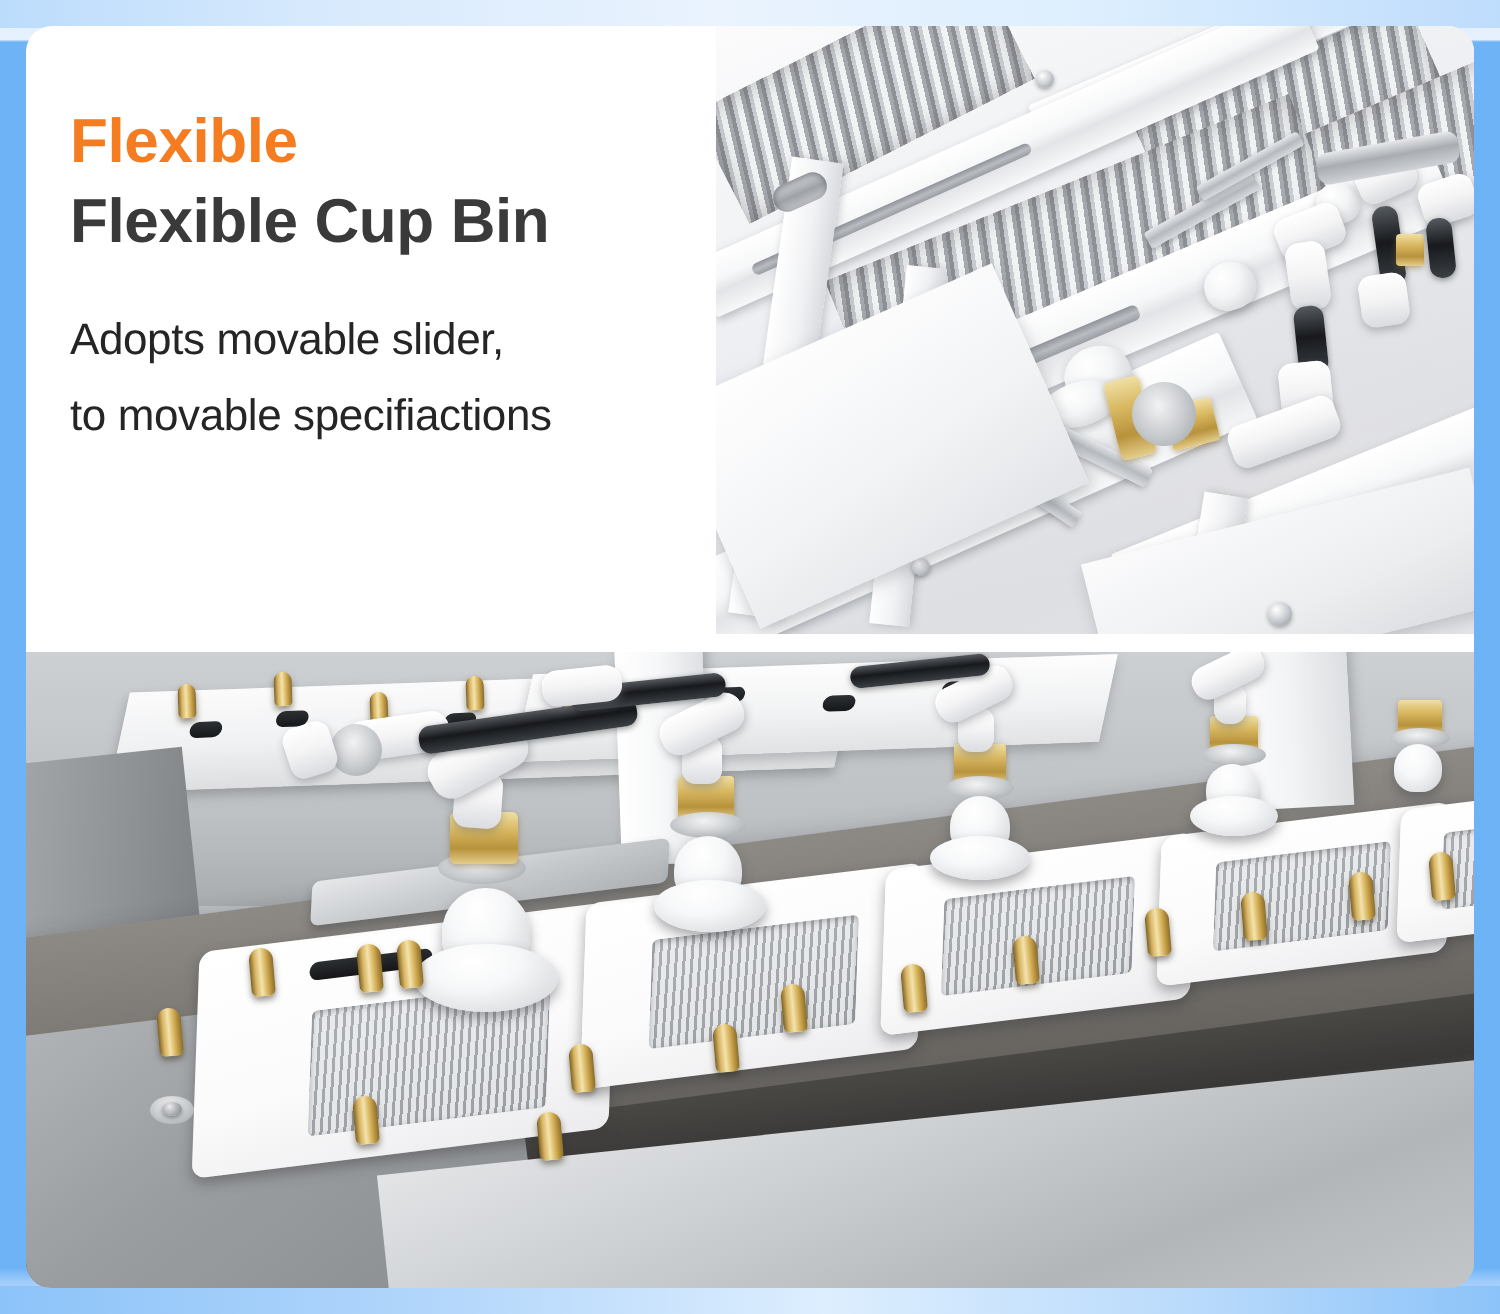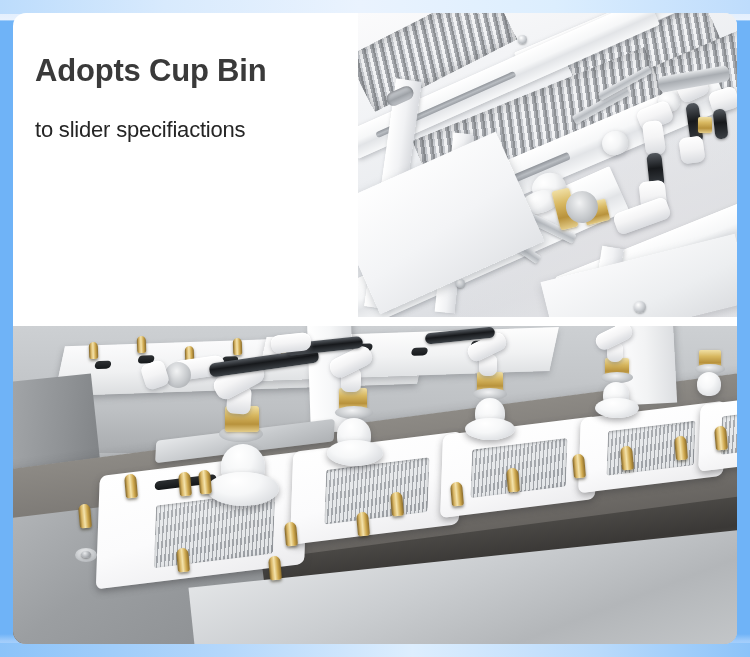--- a/index.html
+++ b/index.html
@@ -466,20 +466,22 @@
       <div class="pin" style="left:560px; top:128px; transform:rotate(-5deg);"></div>
       <div class="pin" style="left:608px; top:120px; transform:rotate(-5deg);"></div>
       <div class="pin" style="left:662px; top:110px; transform:rotate(-5deg);"></div>
       <div class="pin" style="left:702px; top:100px; transform:rotate(-5deg);"></div>
 
       <div class="ring-steel" style="left:62px; top:222px; width:22px; height:14px;"></div>
       <div class="screw-b" style="left:68px; top:225px; width:10px; height:7px;"></div>
     </div>
 
     <div id="text-block">
-      <div class="headline headline-2">Adopts Cup Bin</div>
+      <div class="headline headline-1">Flexible</div>
+      <div class="headline headline-2">Flexible Cup Bin</div>
       <div id="subtext">
-        <div>to slider specifiactions</div>
+        <div>Adopts movable slider,</div>
+        <div>to movable specifiactions</div>
       </div>
     </div>
 
   </div>
 </div>
 
 </body></html>

